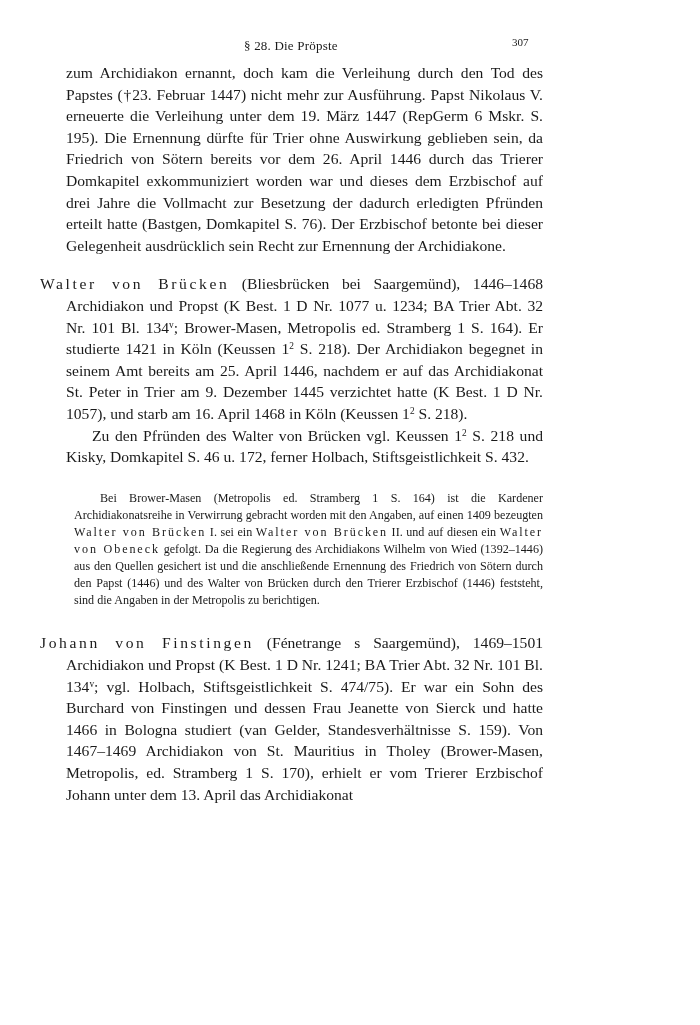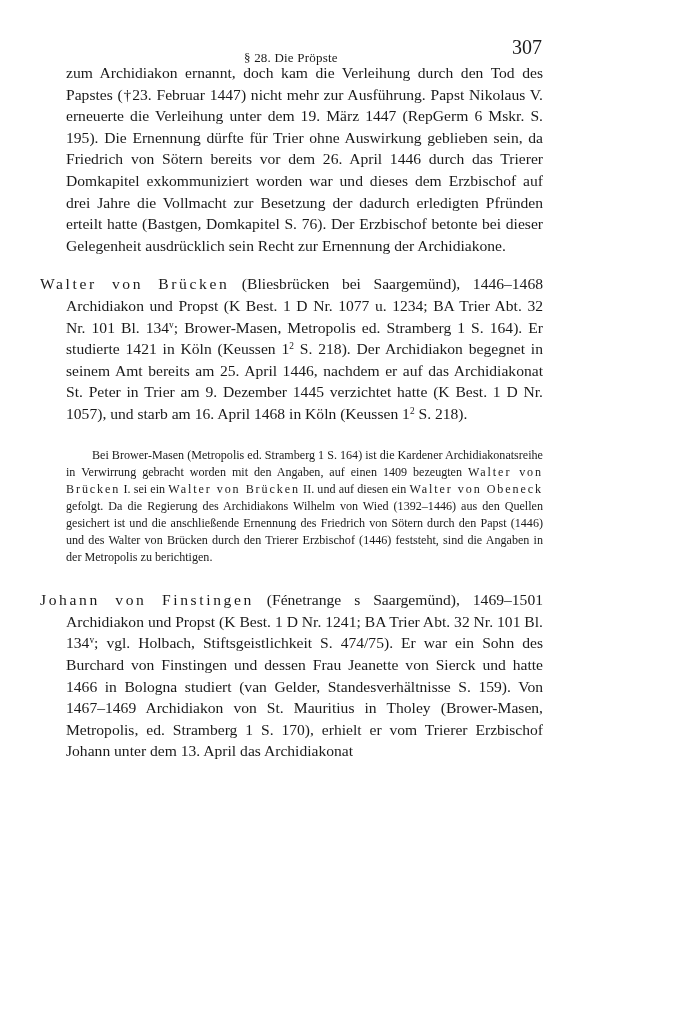--- a/index.html
+++ b/index.html
@@ -1,47 +1,48 @@
 <!DOCTYPE html>
 <html><head>
 <meta charset="utf-8">
 <style>
   html, body { margin:0; padding:0; background:#ffffff; }
   body { width:700px; height:1025px; position:relative; overflow:hidden;
          font-family:"Liberation Serif","DejaVu Serif",serif; color:#1a1a1a; }
   .header { position:absolute; top:36px; left:0; width:700px; height:20px; font-size:13px; }
-  .running-title { position:absolute; left:244px; top:2px; letter-spacing:0.2px;margin-top:12px; }
-  .page-number { position:absolute; left:512px; top:0px; font-size:20px; }
+  .running-title { position:absolute; left:244px; top:2px; letter-spacing:0.2px; }
+  .page-number { position:absolute; left:512px; top:0px; font-size:11px; }
   .body { position:absolute; left:66px; top:62px; width:477px; font-size:15.6px; line-height:21.6px; }
   p { margin:0; text-align:justify; text-align-last:left; hyphens:none; }
   .indent { text-indent:26px; }
   .entry { margin-left:-26px; padding-left:26px; text-indent:-26px;font-family:Liberation Serif, serif; }
   .entry .name { letter-spacing:2.6px; }
   .gap-lg { height:17px; }
   .gap-md { height:23px; }
   .gap-foot { height:22px; }
-  .footnote { font-size:12.1px; line-height:17.1px; margin-left:0; }
+  .footnote { font-size:12.1px; line-height:17.1px; margin-left:8px; }
   .footnote .name { letter-spacing:1.9px; }
   sup { font-size:60%; line-height:0; vertical-align:0.55em; }
 </style>
 </head>
 <body>
 
 <div class="header">
   <span class="running-title">§ 28. Die Pröpste</span>
   <span class="page-number">307</span>
 </div>
 
 <div class="body">
   <p>zum Archidiakon ernannt, doch kam die Verleihung durch den Tod des Papstes (†23. Februar 1447) nicht mehr zur Ausführung. Papst Nikolaus V. erneuerte die Verleihung unter dem 19. März 1447 (RepGerm 6 Mskr. S. 195). Die Ernennung dürfte für Trier ohne Auswirkung geblieben sein, da Friedrich von Sötern bereits vor dem 26. April 1446 durch das Trierer Domkapitel exkommuniziert worden war und dieses dem Erzbischof auf drei Jahre die Vollmacht zur Besetzung der dadurch erledigten Pfründen erteilt hatte (Bastgen, Domkapitel S. 76). Der Erzbischof betonte bei dieser Gelegenheit ausdrücklich sein Recht zur Ernennung der Archidiakone.</p>
 
   <div class="gap-lg"></div>
 
   <p class="entry"><span class="name">Walter von Brücken</span><span> (Bliesbrücken bei Saargemünd), 1446–1468 Archidiakon und Propst (K Best. 1 D Nr. 1077 u. 1234; BA Trier Abt. 32 Nr. 101 Bl. 134</span><sup>v</sup><span>; Brower-Masen, Metropolis ed. Stramberg 1 S. 164). Er studierte 1421 in Köln (Keussen 1</span><sup>2</sup><span> S. 218). Der Archidiakon begegnet in seinem Amt bereits am 25. April 1446, nachdem er auf das Archidiakonat St. Peter in Trier am 9. Dezember 1445 verzichtet hatte (K Best. 1 D Nr. 1057), und starb am 16. April 1468 in Köln (Keussen 1</span><sup>2</sup><span> S. 218).</span></p>
 
+  <p class="indent"><span>Zu den Pfründen des Walter von Brücken vgl. Keussen 1</span><sup>2</sup><span> S. 218 und Kisky, Domkapitel S. 46 u. 172, ferner Holbach, Stiftsgeistlichkeit S. 432.</span></p>
 
 
   <div class="gap-foot"></div>
 
   <p class="footnote indent"><span>Bei Brower-Masen (Metropolis ed. Stramberg 1 S. 164) ist die Kardener Archidiakonatsreihe in Verwirrung gebracht worden mit den Angaben, auf einen 1409 bezeugten </span><span class="name">Walter von Brücken</span><span> I. sei ein </span><span class="name">Walter von Brücken</span><span> II. und auf diesen ein </span><span class="name">Walter von Obeneck</span><span> gefolgt. Da die Regierung des Archidiakons Wilhelm von Wied (1392–1446) aus den Quellen gesichert ist und die anschließende Ernennung des Friedrich von Sötern durch den Papst (1446) und des Walter von Brücken durch den Trierer Erzbischof (1446) feststeht, sind die Angaben in der Metropolis zu berichtigen.</span></p>
 
   <div class="gap-md"></div>
 
   <p class="entry"><span class="name">Johann von Finstingen</span><span> (Fénetrange s Saargemünd), 1469–1501 Archidiakon und Propst (K Best. 1 D Nr. 1241; BA Trier Abt. 32 Nr. 101 Bl. 134</span><sup>v</sup><span>; vgl. Holbach, Stiftsgeistlichkeit S. 474/75). Er war ein Sohn des Burchard von Finstingen und dessen Frau Jeanette von Sierck und hatte 1466 in Bologna studiert (van Gelder, Standesverhältnisse S. 159). Von 1467–1469 Archidiakon von St. Mauritius in Tholey (Brower-Masen, Metropolis, ed. Stramberg 1 S. 170), erhielt er vom Trierer Erzbischof Johann unter dem 13. April das Archidiakonat</span></p>
 </div>

